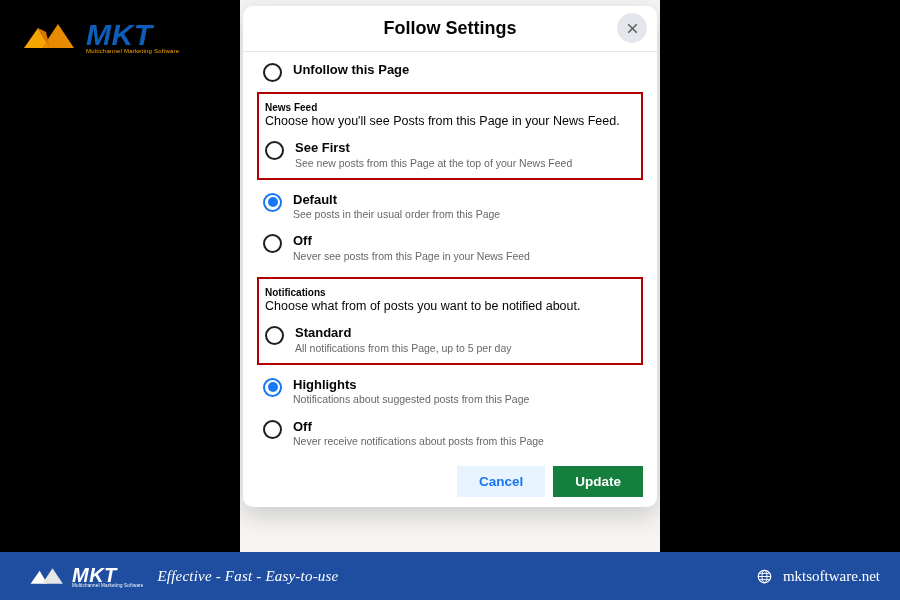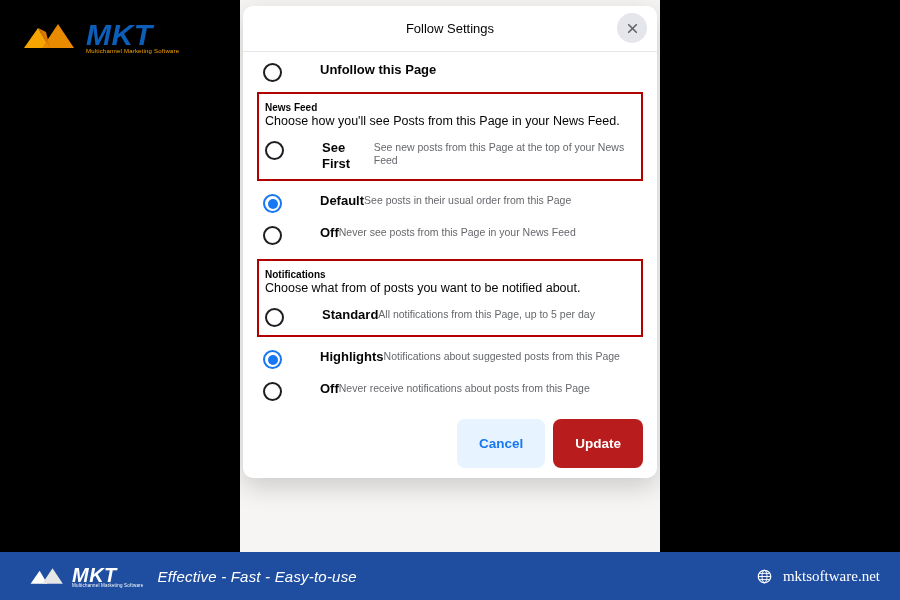--- a/index.html
+++ b/index.html
@@ -58,22 +58,22 @@
     }
     .modal-header {
       position: relative;
       display: flex;
       align-items: center;
       justify-content: center;
       height: 46px;
       border-bottom: 1px solid #e4e6eb;
     }
     .modal-title {
-      font-size: 13px;
-      font-weight: 400;
+      font-size: 18px;
+      font-weight: 700;
       color: #050505;
     }
     .close-btn {
       position: absolute;
       right: 10px;
       top: 7px;
       width: 30px;
       height: 30px;
       border-radius: 50%;
       background: #e4e6eb;
@@ -117,21 +117,21 @@
       border-color: #1877f2;
     }
     .radio.selected::after {
       content: "";
       position: absolute;
       left: 2.5px; top: 2.5px;
       width: 10px; height: 10px;
       background: #1877f2;
       border-radius: 50%;
     }
-    .radio-text { display: flex; flex-direction: row; margin-left: 27px; }
+    .radio-text { display: flex; flex-direction: column; }
     .radio-label {
       font-weight: 600;
       font-size: 13px;
       color: #050505;
       line-height: 1.2;
     }
     .radio-sub {
       font-size: 10.5px;
       color: #65676b;
       line-height: 1.25;
@@ -146,45 +146,45 @@
     .highlight-box .section-desc { padding-left: 4px; }
     .highlight-box .radio-row { padding-left: 4px; }
     .btn-row {
       display: flex;
       justify-content: flex-end;
       gap: 8px;
       padding: 10px 14px 2px 14px;
     }
     .btn {
       border: none;
-      border-radius: 8px;
+      border-radius: 0;
       font-weight: 600;
       font-size: 13.5px;
-      padding: 17px 22px;
+      padding: 8px 22px;
       cursor: pointer;
     }
     .btn-cancel { background: #e7f3ff; color: #1877f2; }
-    .btn-primary { background: #b91c1c; color: #fff; }
+    .btn-primary { background: #15803d; color: #fff; }
     .bottom-bar {
       position: absolute;
       left: 0; bottom: 0;
       width: 900px;
       height: 48px;
       background: #1f4ea1;
       display: flex;
       align-items: center;
       justify-content: space-between;
       padding: 0 20px 0 28px;
     }
     .bar-left { display: flex; align-items: center; gap: 14px; }
     .bar-logo .logo-text { color: #fff; font-size: 20px; }
     .bar-logo .logo-sub { color: #fff; }
     .bar-mark { width: 40px; height: 22px; }
     .tagline {
-      font-family: Liberation Sans, sans-serif;
+      font-family: Liberation Serif, serif;
       font-style: italic;
       color: #fff;
       font-size: 15px;
       letter-spacing: 0.2px;
     }
     .bar-right {
       display: flex;
       align-items: center;
       gap: 11px;
       font-family: Georgia, serif;

